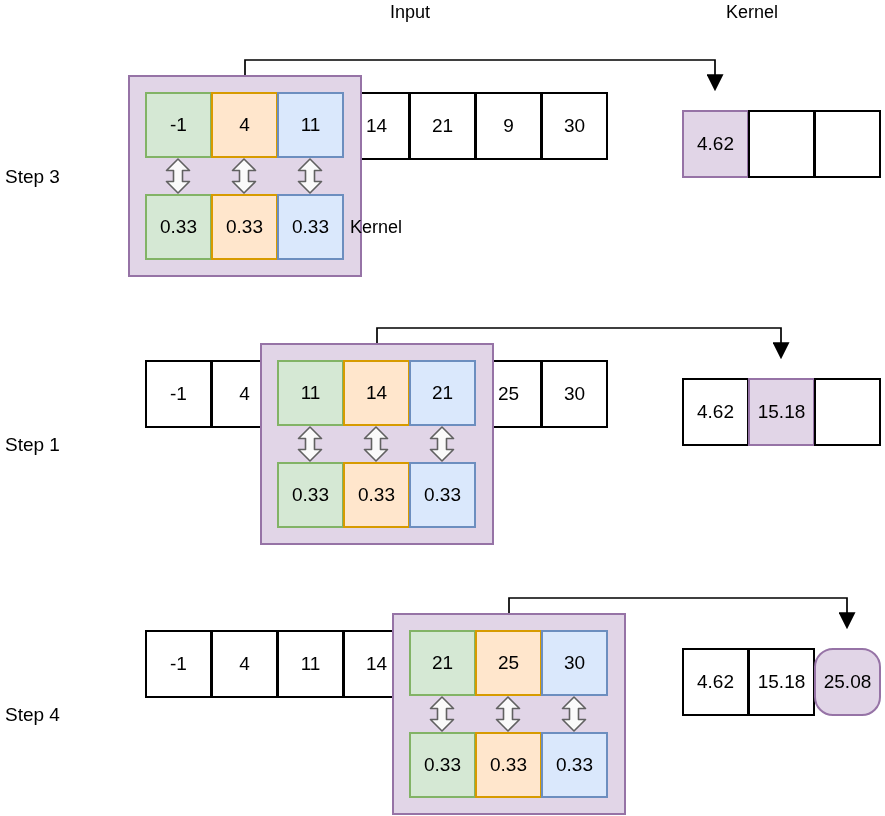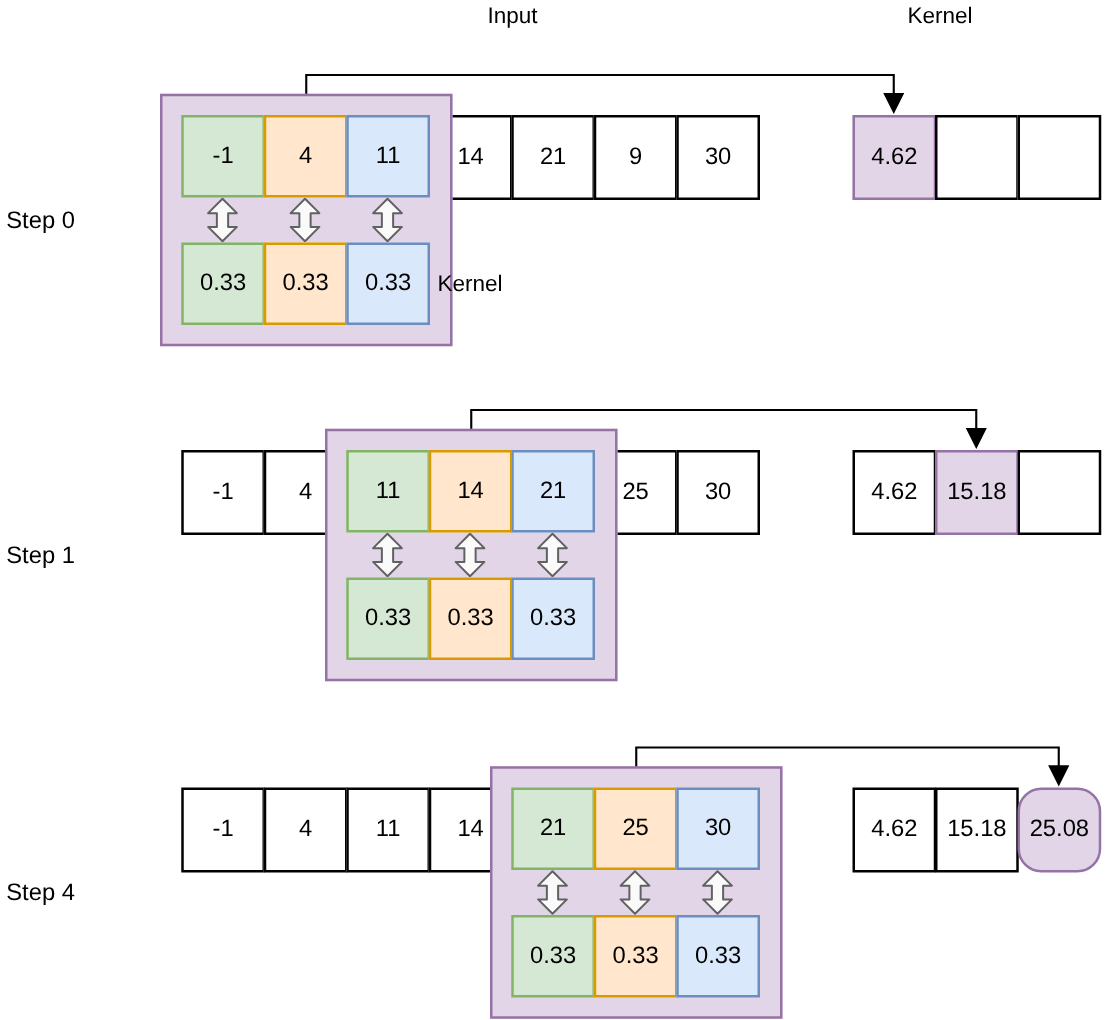--- a/index.html
+++ b/index.html
@@ -8,21 +8,21 @@
     font-family:"Liberation Sans",sans-serif;color:#000;overflow:hidden;
   }
   .hdr-lbl{position:absolute;top:2px;width:90px;text-align:center;font-size:18px;}
   .step-lbl{position:absolute;left:5px;font-size:19px;}
   .kernel-lbl{position:absolute;font-size:18px;z-index:4;}
   .cell{
     position:absolute;box-sizing:border-box;width:67px;
     display:flex;align-items:center;justify-content:center;font-size:19px;
   }
   .wcell{height:68px;background:#fff;border:2px solid #000;z-index:1;}
-  .ocell{height:68px;background:#fff;border:2px solid #000;z-index:1;}
+  .ocell{height:68px;background:#fff;border:2px solid #000;z-index:1;margin-top:18px;}
   .ocell.hl{background:var(--purple_fill);border-color:var(--purple_stroke);}
   .ccell{height:66px;border:2px solid #000;}
   .green{background:var(--green_fill);border-color:var(--green_stroke);}
   .orange{background:var(--orange_fill);border-color:var(--orange_stroke);}
   .blue{background:var(--blue_fill);border-color:var(--blue_stroke);}
   .window{
     position:absolute;box-sizing:border-box;width:234px;height:202px;
     background:var(--purple_fill);border:2px solid var(--purple_stroke);z-index:2;
   }
   .darrow{position:absolute;width:26px;height:36px;}
@@ -32,21 +32,21 @@
   .overlay marker path{fill:var(--line_color);}
 </style>
 </head>
 <body>
 
 <div class="canvas">
 
   <div class="hdr-lbl" style="left:365px;">Input</div>
   <div class="hdr-lbl" style="left:707px;">Kernel</div>
 
-  <div class="step-lbl" style="top:166px;">Step 0</div>
+  <div class="step-lbl" style="top:166px;">Step 3</div>
 
   <div class="cell wcell" style="left:343px;top:92px;">14</div>
   <div class="cell wcell" style="left:409px;top:92px;">21</div>
   <div class="cell wcell" style="left:475px;top:92px;">9</div>
   <div class="cell wcell" style="left:541px;top:92px;">30</div>
 
   <div class="window" style="left:128px;top:75px;">
     <div class="cell ccell green" style="left:15px;top:15px;">-1</div>
     <div class="cell ccell orange" style="left:81px;top:15px;">4</div>
     <div class="cell ccell blue" style="left:147px;top:15px;">11</div>

